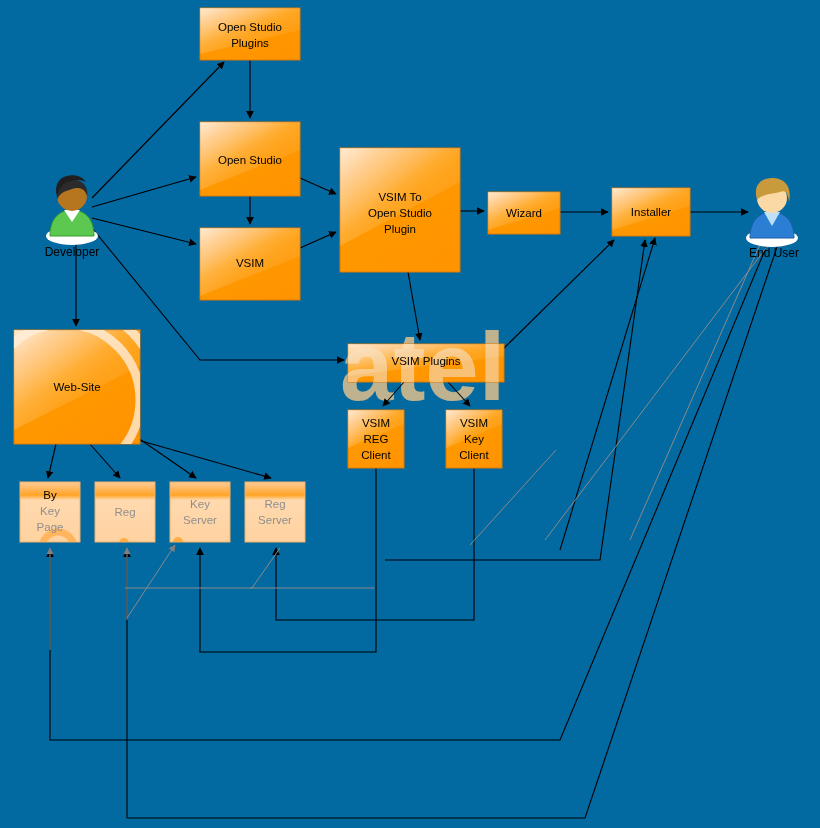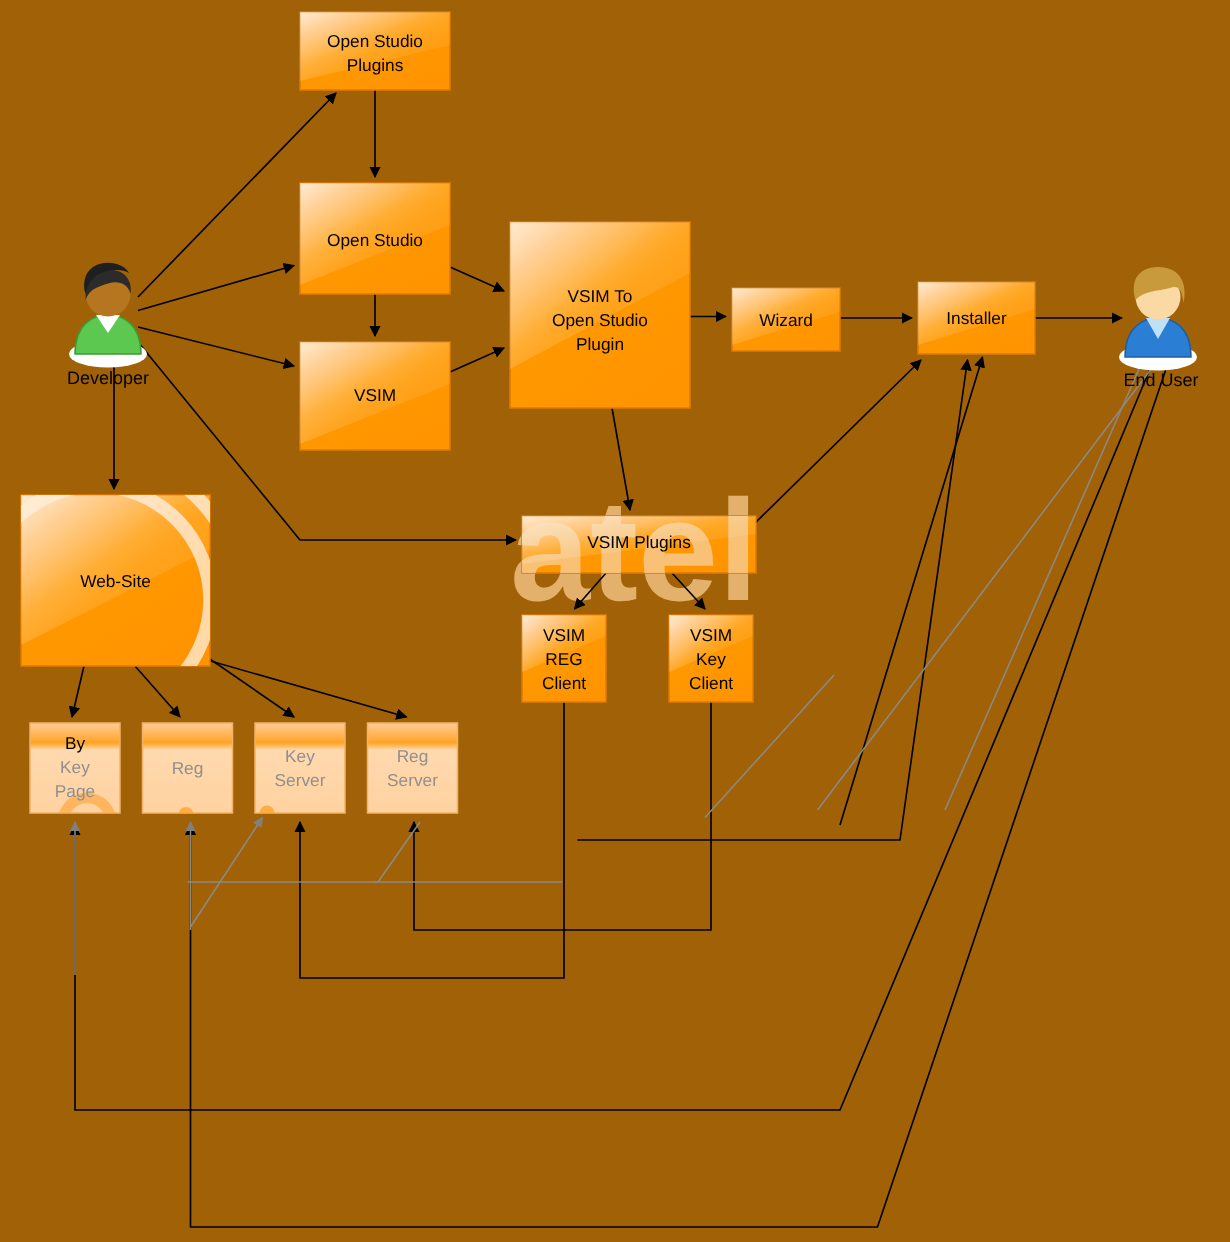--- a/index.html
+++ b/index.html
@@ -7,21 +7,21 @@
     padding: 0;
     background: #ffffff;
   }
   body {
     font-family: "Liberation Sans", sans-serif;
   }
   #canvas {
     position: relative;
     width: 820px;
     height: 828px;
-    background: #a16207;
+    background: #0369a1;
     overflow: hidden;
   }
   svg.layer {
     position: absolute;
     left: 0;
     top: 0;
     width: 820px;
     height: 828px;
   }
   .node-label {

